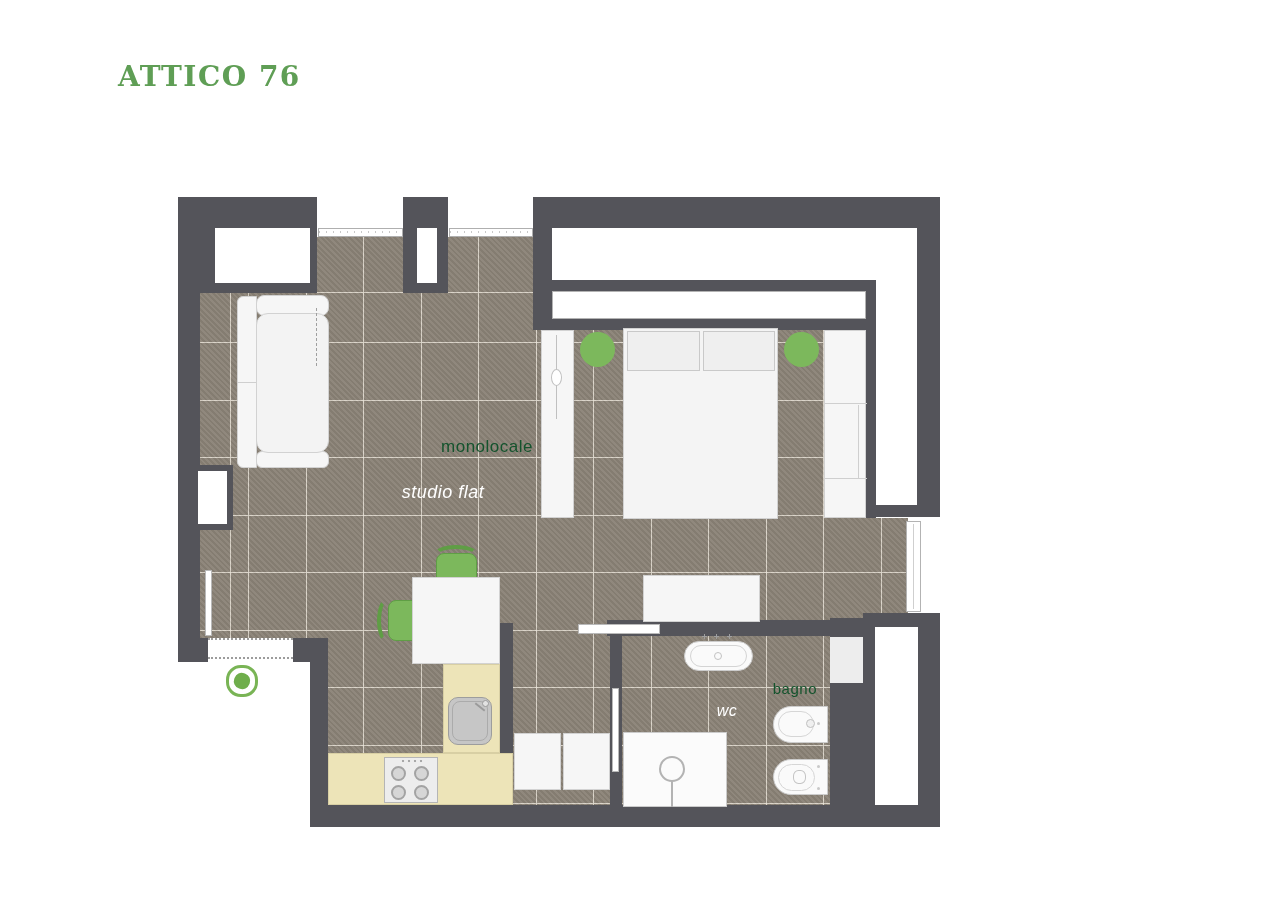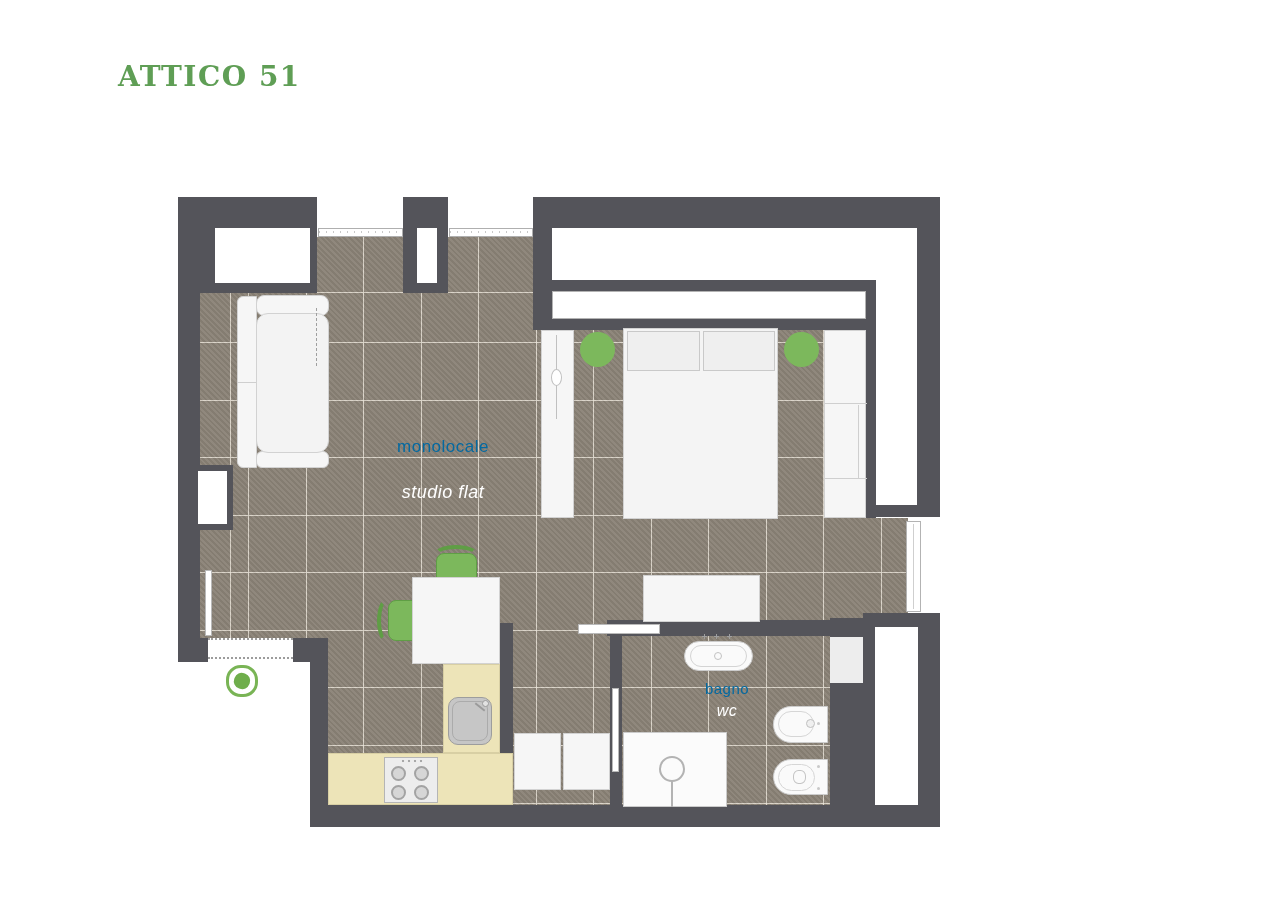--- a/index.html
+++ b/index.html
@@ -24,21 +24,21 @@
       repeating-linear-gradient(45deg, rgba(255,255,255,.05) 0 2px, rgba(0,0,0,.045) 2px 4px),
       repeating-linear-gradient(0deg, var(--grid) 0 1px, transparent 1px 57.5px),
       repeating-linear-gradient(90deg, var(--grid) 0 1px, transparent 1px 57.5px);
     background-position: 0 0, 0 56px, 48px 0;
     clip-path: polygon(0px 56px,117px 56px,117px 0px,333px 0px,333px 93px,668px 93px,
       668px 281px,708px 281px,708px 390px,675px 390px,675px 568px,128px 568px,128px 403px,0px 403px);
   }
   .title{position:absolute;left:118px;top:60px;font-family:"DejaVu Serif","Liberation Serif",serif;
          font-weight:bold;font-size:28px;letter-spacing:1.5px;color:var(--title-green);}
   .room-label{position:absolute;text-align:center;width:180px;}
-  .lab-gray{color:#0369a1;font-size:17px;letter-spacing:.5px;}
+  .lab-gray{color:#14532d;font-size:17px;letter-spacing:.5px;text-align:right;}
   .lab-white{color:#FFFFFF;font-size:18px;font-style:italic;letter-spacing:.5px;}
   .glass{position:absolute;background:#fff;border:1px solid #B3B3B3;box-sizing:border-box;}
   .sill{position:absolute;background:#fff;border:1px solid #AFAFAF;box-sizing:border-box;
         background-image:repeating-linear-gradient(90deg,#c9c9c9 0 1px,transparent 1px 7px);
         background-size:100% 2px;background-repeat:no-repeat;background-position:0 2px;}
   .gcirc{position:absolute;background:var(--green);border-radius:50%;}
   .door-bar{position:absolute;background:#fff;border:1px solid #B9B9B9;box-sizing:border-box;}
   .dash-open{position:absolute;background:#fff;border-top:2px dotted #9C9C9C;border-bottom:2px dotted #9C9C9C;box-sizing:border-box;}
   .arc-top{position:absolute;border:4px solid var(--green-dark);border-left-color:transparent;
            border-right-color:transparent;border-bottom-color:transparent;border-radius:50%;box-sizing:border-box;}
@@ -49,21 +49,21 @@
   .dotcore{position:absolute;background:#6FAE4C;border-radius:46%;transform:rotate(20deg);}
   .cross{position:absolute;width:5px;height:5px;
          background:linear-gradient(#9F9F9F,#9F9F9F) center/5px 1px no-repeat,
                     linear-gradient(#9F9F9F,#9F9F9F) center/1px 5px no-repeat;}
 </style>
 </head>
 <body>
 
 <div class="page">
 
-  <div class="title">ATTICO 51</div>
+  <div class="title">ATTICO 76</div>
 
   <div class="floor"></div>
 
   <div class="wall" style="left:178px;top:197px;width:139px;height:96px"></div>
   <div class="wall" style="left:403px;top:197px;width:45px;height:96px"></div>
   <div class="wall" style="left:533px;top:197px;width:407px;height:31px"></div>
   <div class="wall" style="left:178px;top:197px;width:22px;height:465px"></div>
   <div class="wall" style="left:190px;top:465px;width:43px;height:65px"></div>
   <div class="wall" style="left:533px;top:197px;width:19px;height:133px"></div>
   <div class="wall" style="left:917px;top:197px;width:23px;height:320px"></div>

